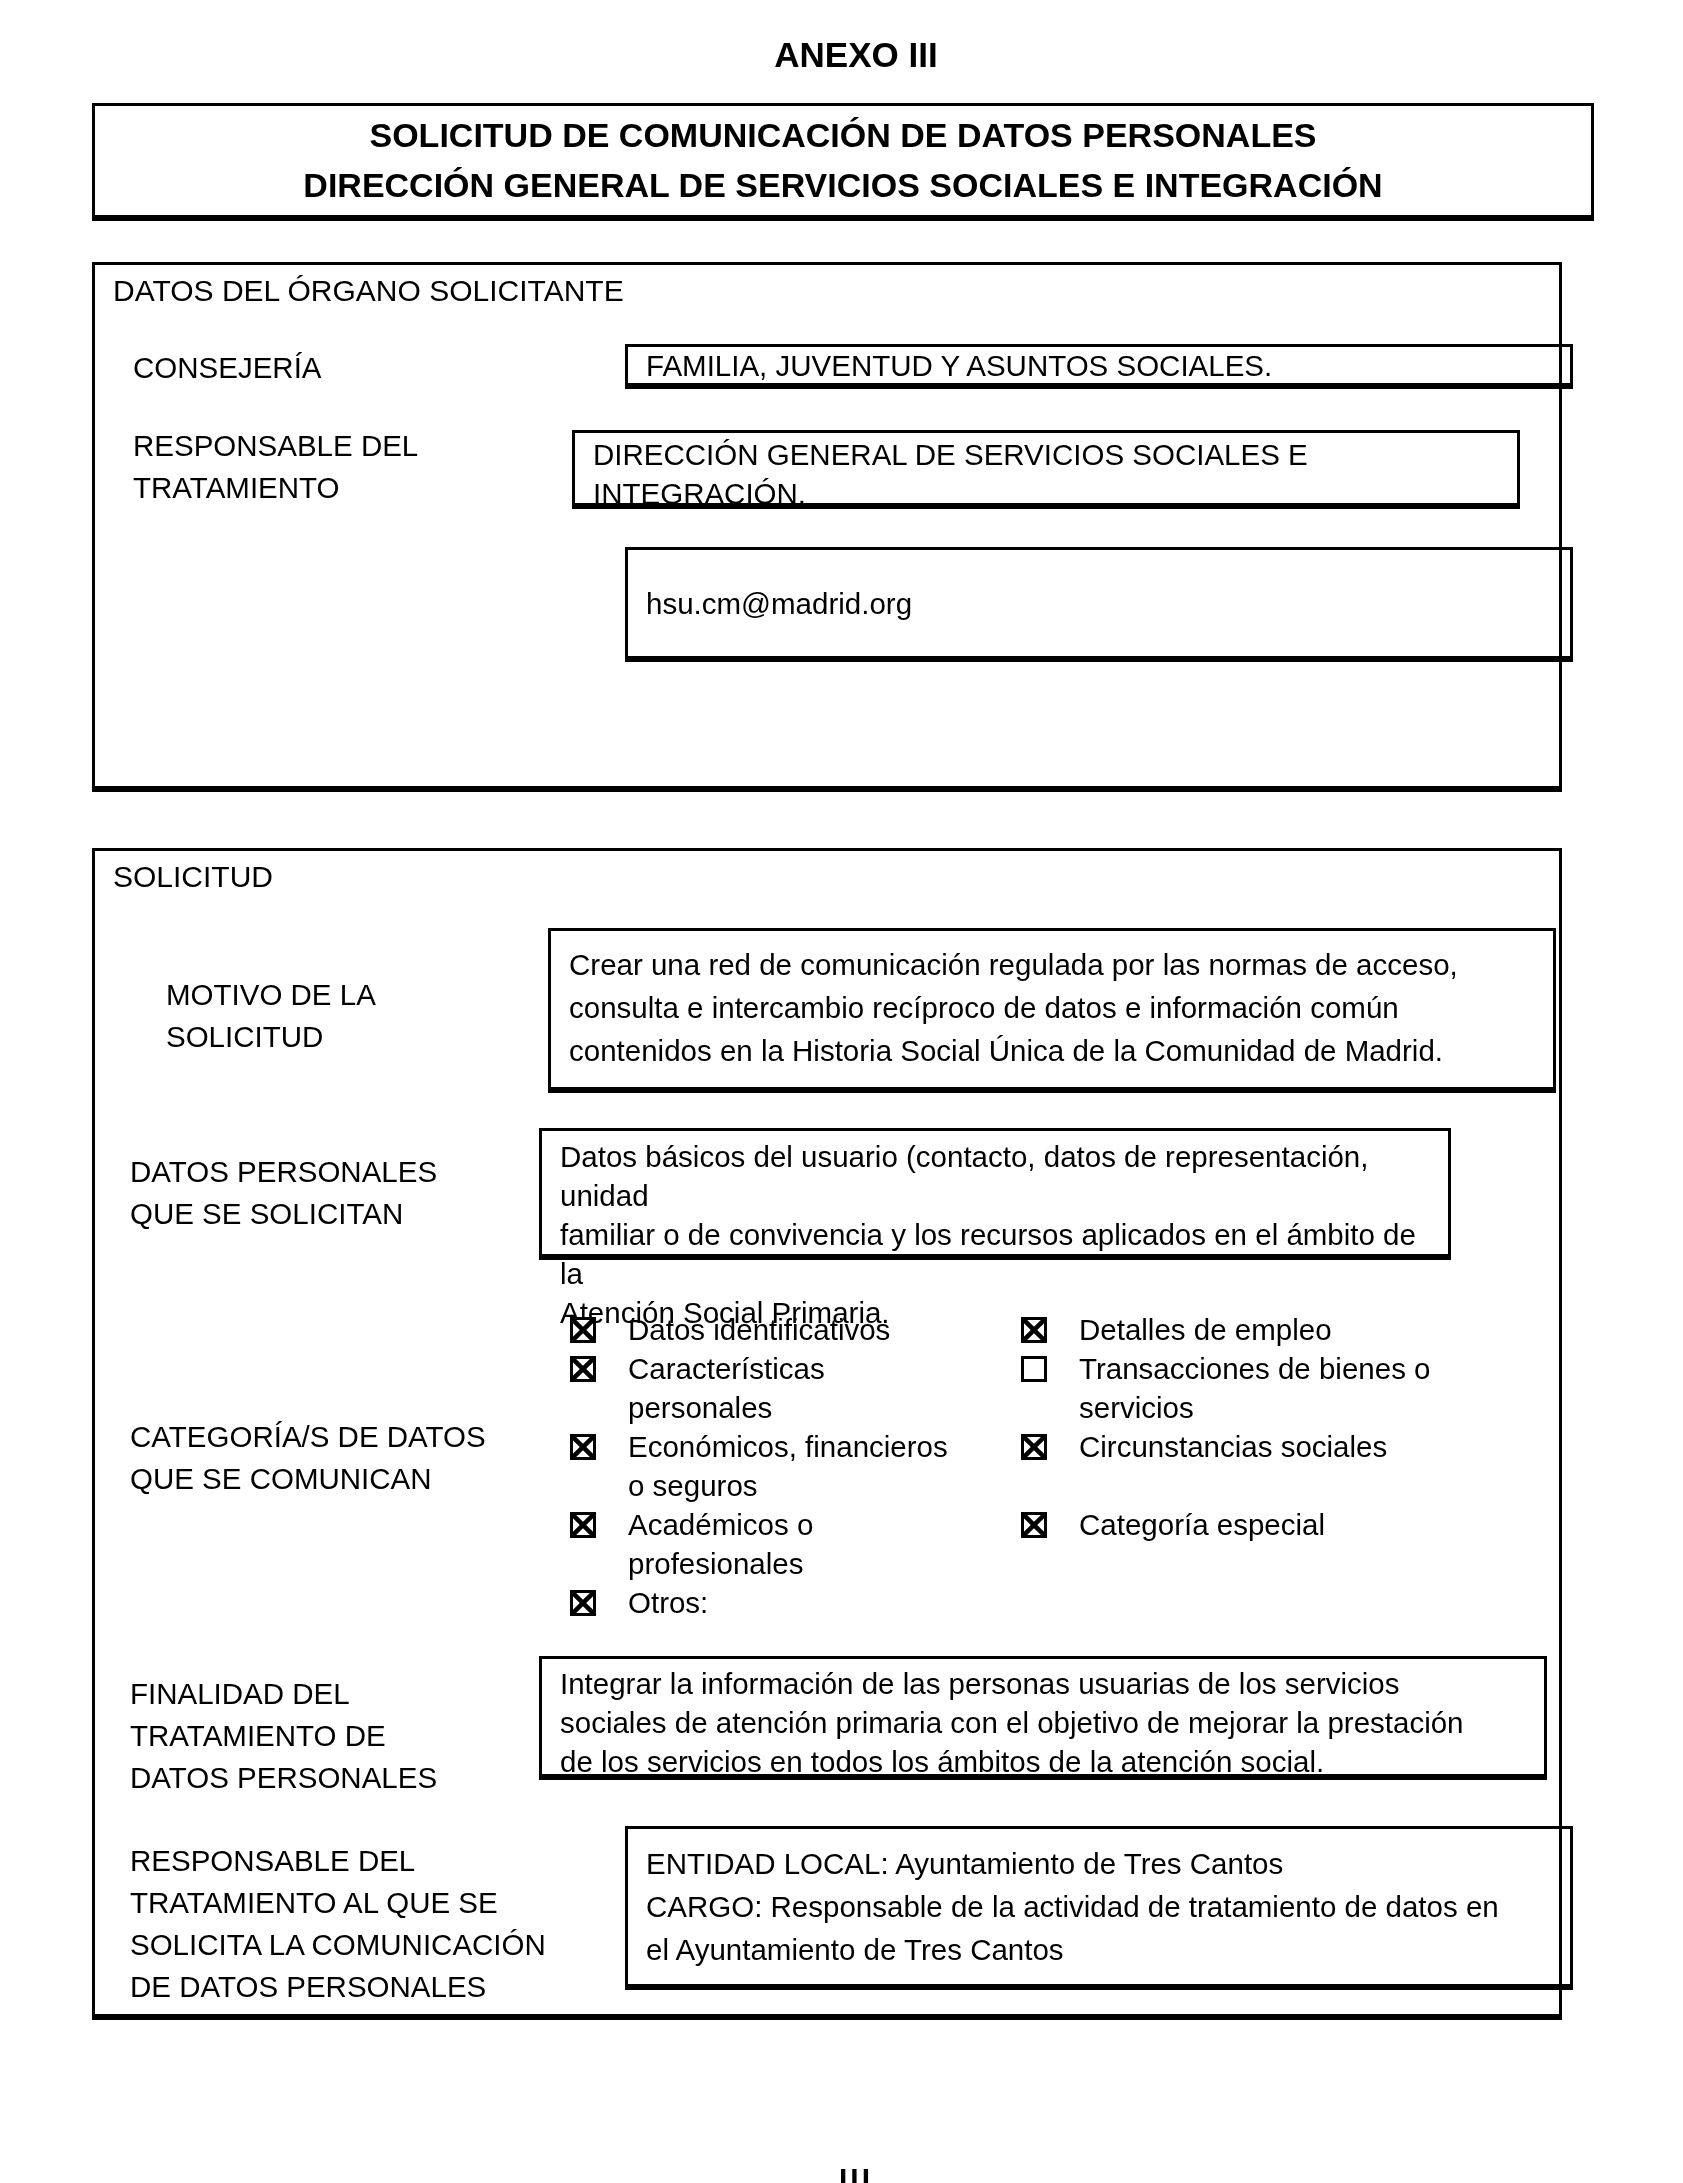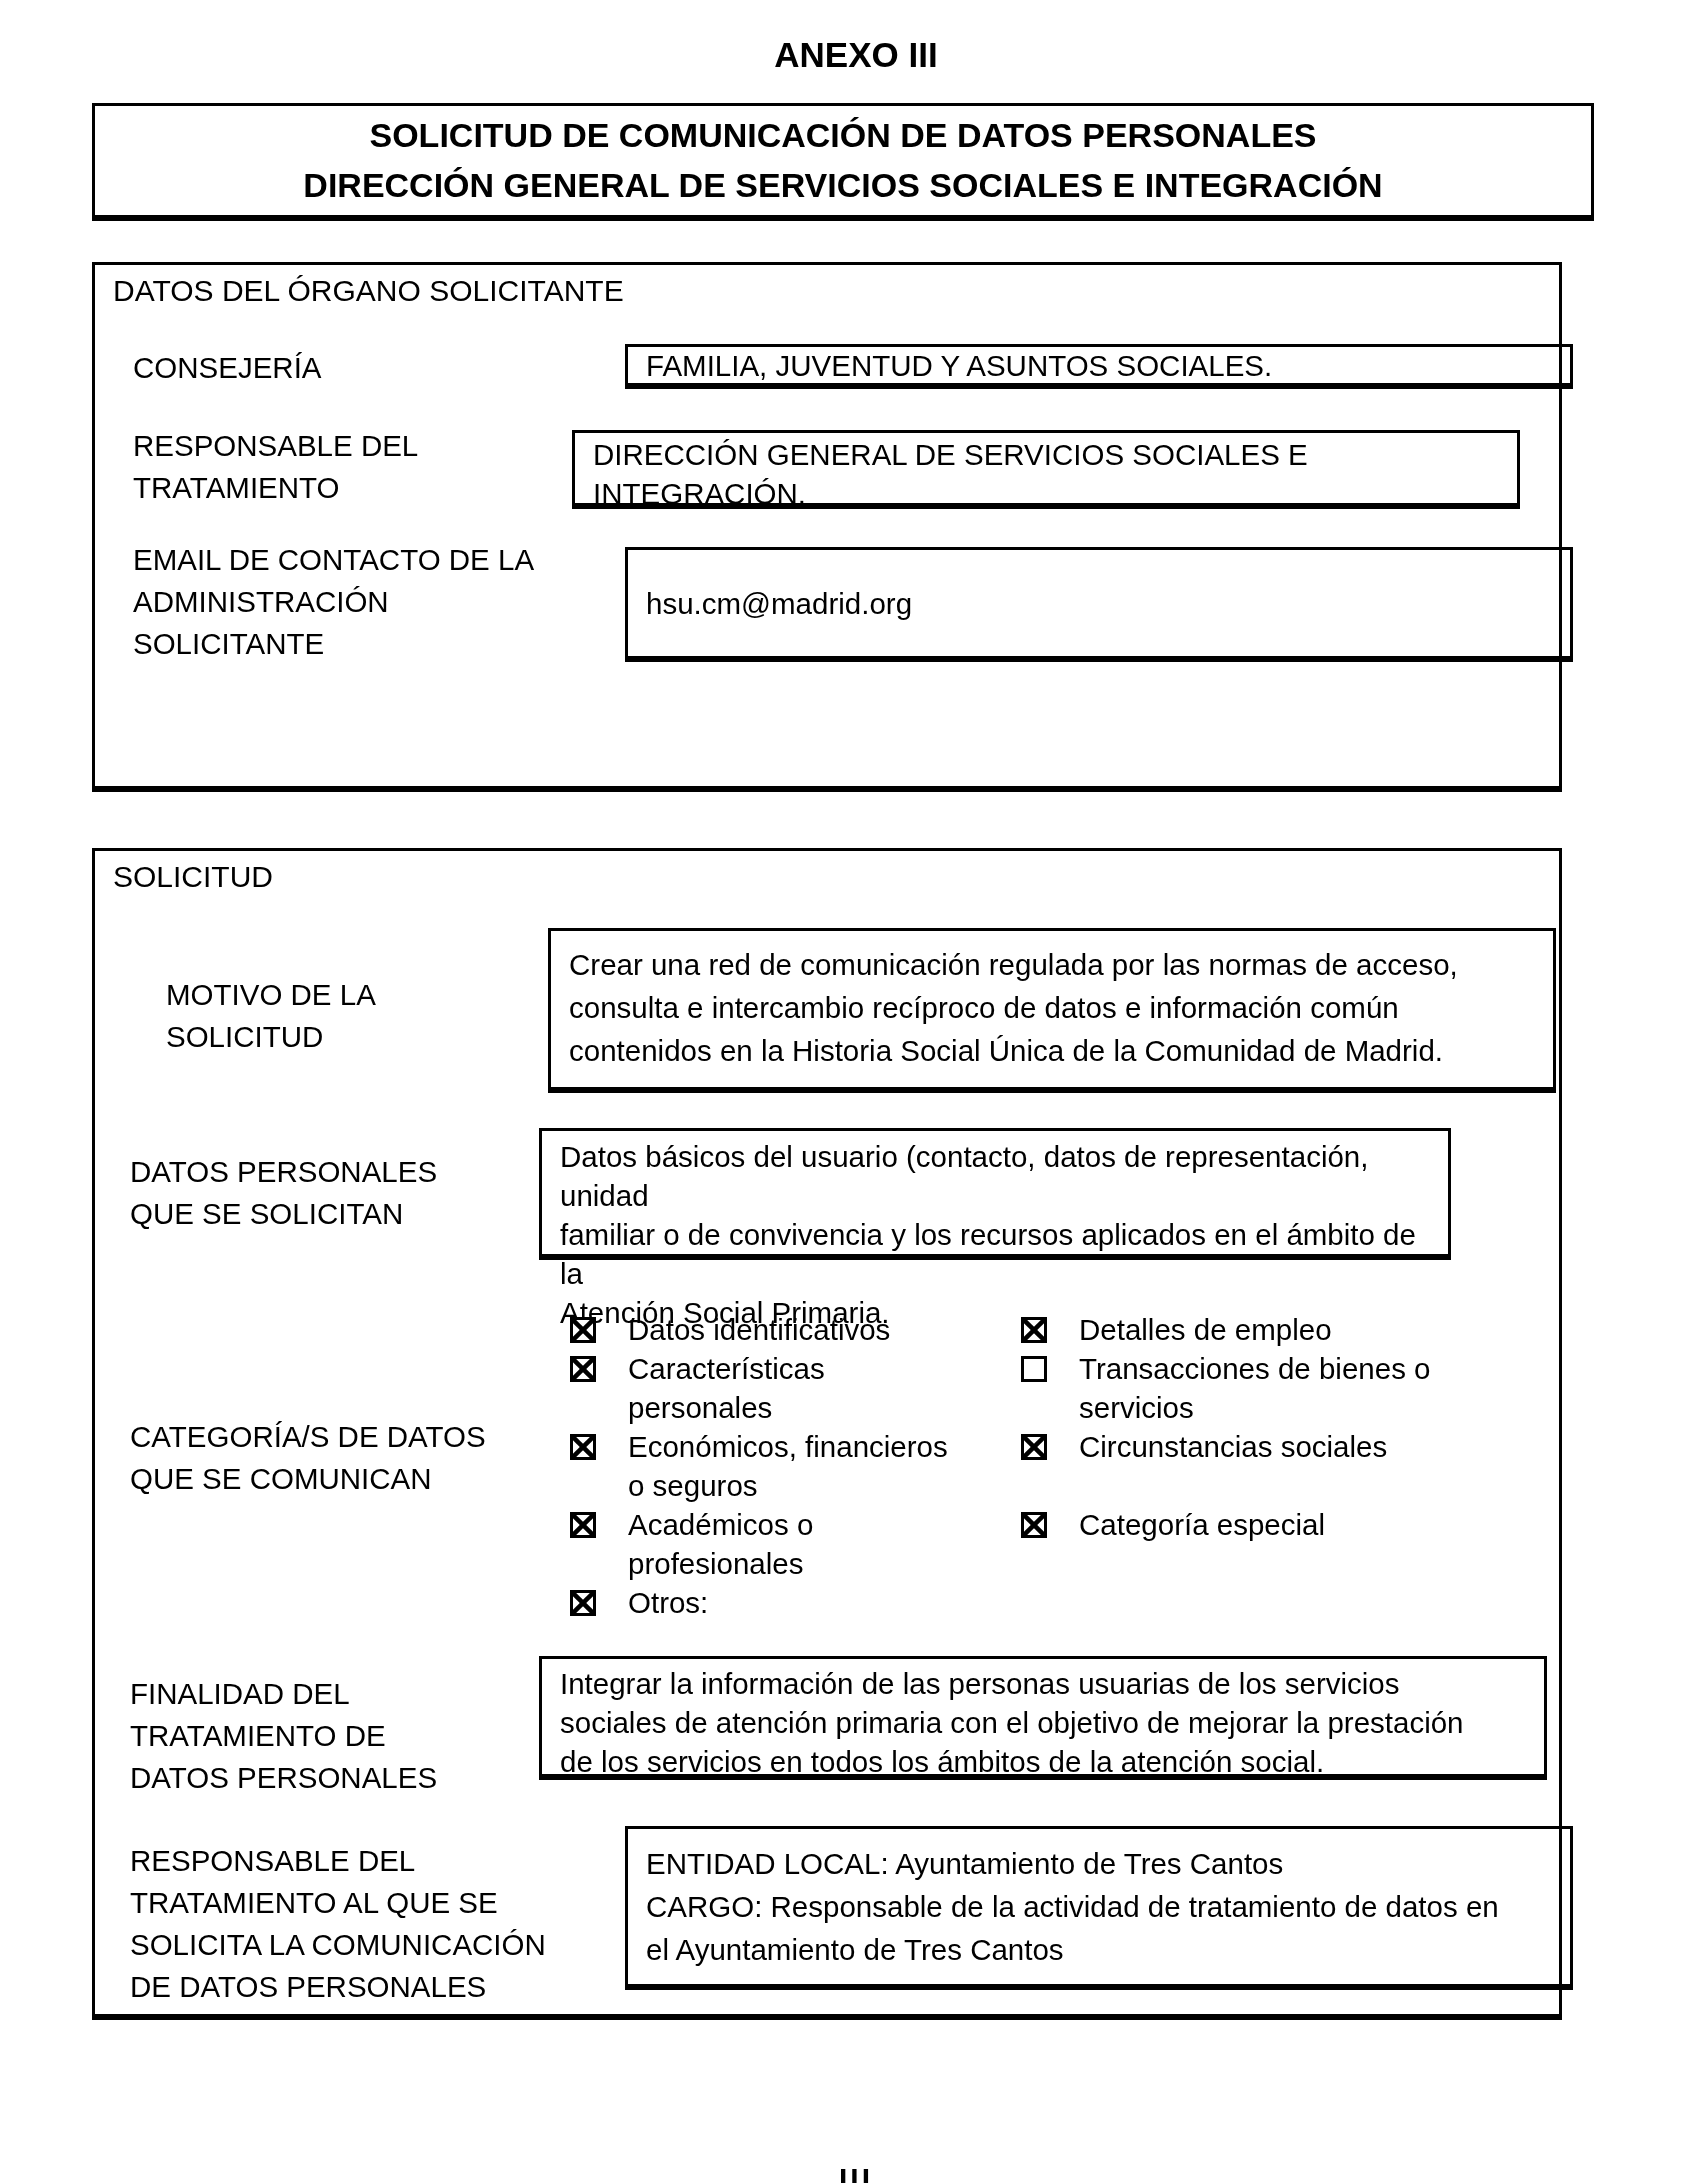--- a/index.html
+++ b/index.html
@@ -103,23 +103,20 @@
     <div class="section-title">DATOS DEL ÓRGANO SOLICITANTE</div>
 
     <div class="field-label lab-consejeria">CONSEJERÍA</div>
     <div class="field-input inp-consejeria v-center">FAMILIA, JUVENTUD Y ASUNTOS SOCIALES.</div>
 
     <div class="field-label lab-resp">RESPONSABLE DEL
 TRATAMIENTO</div>
     <div class="field-input inp-resp">DIRECCIÓN GENERAL DE SERVICIOS SOCIALES E
 INTEGRACIÓN.</div>
 
-    <div class="field-label lab-email">EMAIL DE CONTACTO DE LA
-ADMINISTRACIÓN
-SOLICITANTE</div>
     <div class="field-input inp-email v-center">hsu.cm@madrid.org</div>
   </div>
 
   <div class="section-box box-solicitud">
     <div class="section-title">SOLICITUD</div>
 
     <div class="field-label lab-motivo">MOTIVO DE LA
 SOLICITUD</div>
     <div class="field-input inp-motivo">Crear una red de comunicación regulada por las normas de acceso,
 consulta e intercambio recíproco de datos e información común

